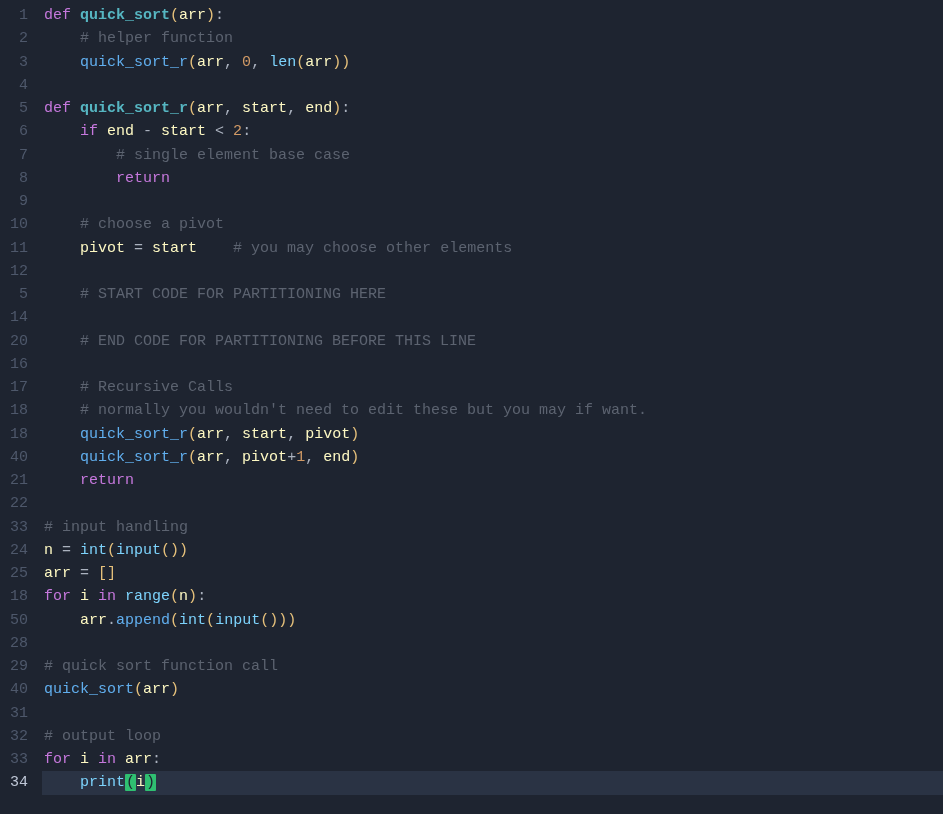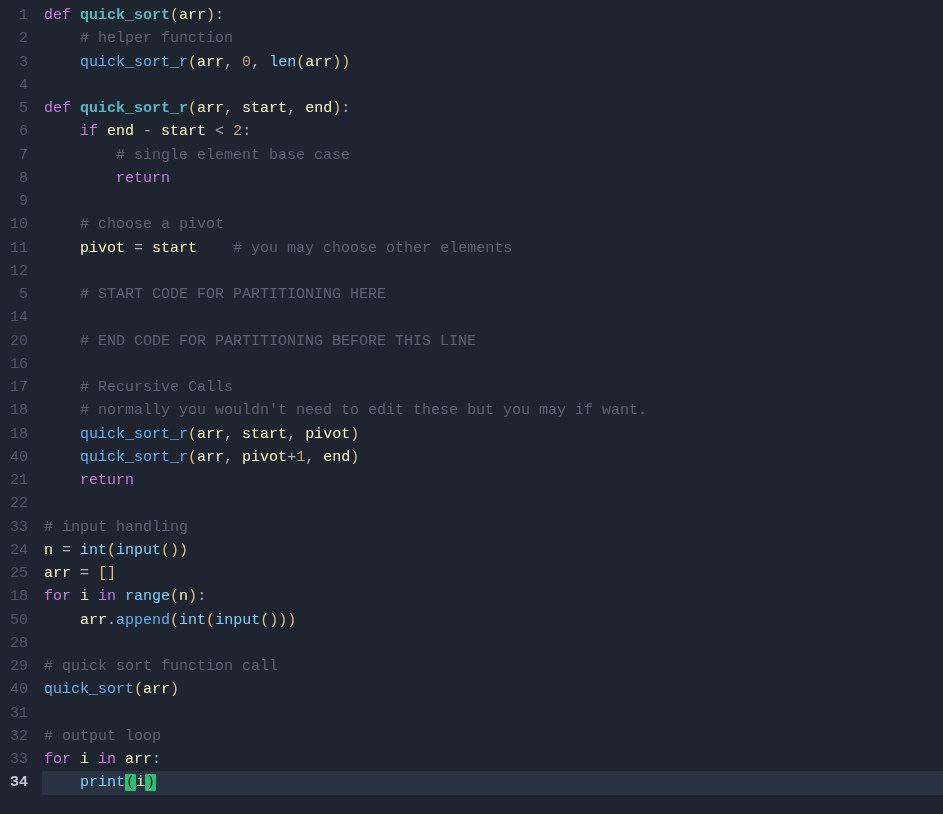--- a/index.html
+++ b/index.html
@@ -21,21 +21,21 @@
     flex: 0 0 auto;
     padding: 0 14px 0 10px;
     text-align: right;
     color: #4e586b;
     user-select: none;
   }
   .gutter .ln {
     height: 23.25px;
     display: block;
   }
-  .gutter .ln.active { color: #bfc7d6; font-weight: bold; }
+  .gutter .ln.active { color: #bfc7d6; font-weight: normal; }
   .code {
     flex: 1 1 auto;
     white-space: pre;
   }
   .code-line {
     height: 23.25px;
     display: block;
     padding-left: 2px;
   }
   .code-line.active {

